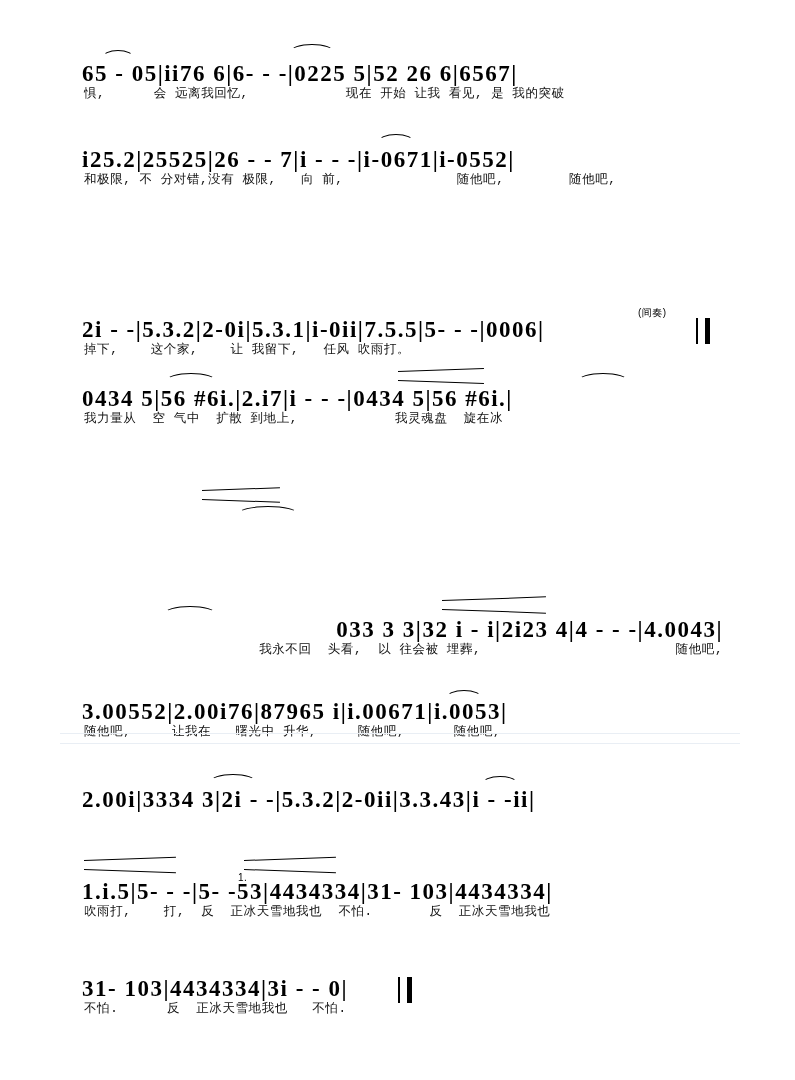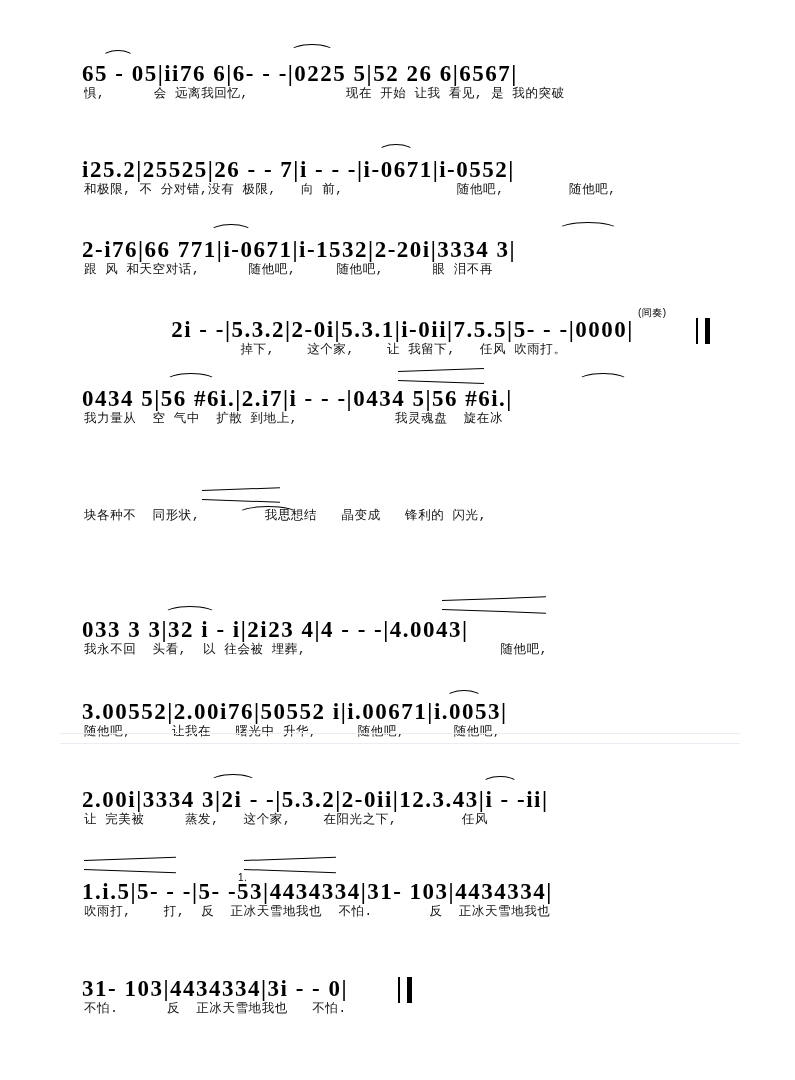--- a/index.html
+++ b/index.html
@@ -102,72 +102,64 @@
 
 <div class="sheet">
 
   <div class="sys-wrap" style="top:62px;">
     <div class="tie" style="left:24px; top:-12px; width:30px;"></div>
     <div class="tie" style="left:212px; top:-18px; width:42px;"></div>
     <div class="notes">65 - 05|ii76 6|6- - -|0225 5|52 26 6|6567|</div>
     <div class="lyrics">惧,      会 远离我回忆,            现在 开始 让我 看见, 是 我的突破</div>
   </div>
 
-  <div class="sys-wrap" style="top:158px;">
+  <div class="sys-wrap" style="top:148px;">
     <div class="tie" style="left:300px; top:-14px; width:34px;"></div>
     <div class="notes">i25.2|25525|26 - - 7|i - - -|i-0671|i-0552|</div>
     <div class="lyrics">和极限, 不 分对错,没有 极限,   向 前,              随他吧,        随他吧,</div>
   </div>
 
-  <div class="sys-wrap" style="top:238px;">
-    <div class="tie" style="left:132px; top:-14px; width:40px;"></div>
-    <div class="tie" style="left:480px; top:-16px; width:58px;"></div>
-    <div class="notes">2-i76|66 771|i-0671|i-1532|2-20i|3334 3|</div>
-    <div class="lyrics">跟 风 和天空对话,      随他吧,     随他吧,      眼 泪不再</div>
-  </div>
 
-  <div class="sys-wrap" style="top:318px;text-align:center;">
+  <div class="sys-wrap" style="top:318px;">
     <div class="annot" style="left:560px; top:-12px;">(间奏)</div>
-    <div class="notes">2i - -|5.3.2|2-0i|5.3.1|i-0ii|7.5.5|5- - -|0000|</div>
+    <div class="notes">2i - -|5.3.2|2-0i|5.3.1|i-0ii|7.5.5|5- - -|0006|</div>
     <div class="lyrics">掉下,    这个家,    让 我留下,   任风 吹雨打。</div>
     <div class="barend" style="left:618px; top:0px;"></div>
   </div>
 
   <div class="sys-wrap" style="top:387px;">
     <div class="tie" style="left:88px; top:-14px; width:48px;"></div>
     <div class="cresc dim" style="left:320px; top:-16px; width:86px;"></div>
     <div class="tie" style="left:500px; top:-14px; width:48px;"></div>
     <div class="notes">0434 5|56 #6i.|2.i7|i - - -|0434 5|56 #6i.|</div>
     <div class="lyrics">我力量从  空 气中  扩散 到地上,            我灵魂盘  旋在冰</div>
   </div>
 
   <div class="sys-wrap" style="top:508px;">
     <div class="cresc dim" style="left:124px; top:-18px; width:78px;"></div>
     <div class="tie" style="left:160px; top:-2px; width:58px;"></div>
-    <div class="lyrics">块各种不  同形状,        我思想结   晶变成   锋利的 闪光,</div>
   </div>
 
-  <div class="sys-wrap" style="top:618px;">
+  <div class="sys-wrap" style="top:618px;text-align:right;">
     <div class="tie" style="left:86px; top:-12px; width:50px;"></div>
     <div class="cresc dim" style="left:364px; top:-18px; width:104px;"></div>
     <div class="notes">033 3 3|32 i - i|2i23 4|4 - - -|4.0043|</div>
     <div class="lyrics">我永不回  头看,  以 往会被 埋葬,                        随他吧,</div>
   </div>
 
   <div class="sys-wrap" style="top:700px;">
     <div class="tie" style="left:368px; top:-10px; width:34px;"></div>
-    <div class="notes">3.00552|2.00i76|50552 i|i.00671|i.0053|</div>
+    <div class="notes">3.00552|2.00i76|87965 i|i.00671|i.0053|</div>
     <div class="lyrics">随他吧,     让我在   曙光中 升华,     随他吧,      随他吧,</div>
   </div>
 
   <div class="sys-wrap" style="top:788px;">
     <div class="tie" style="left:132px; top:-14px; width:44px;"></div>
     <div class="tie" style="left:404px; top:-12px; width:34px;"></div>
-    <div class="notes">2.00i|3334 3|2i - -|5.3.2|2-0ii|12.3.43|i - -ii|</div>
-    <div class="lyrics">让 完美被     蒸发,   这个家,    在阳光之下,        任风</div>
+    <div class="notes">2.00i|3334 3|2i - -|5.3.2|2-0ii|3.3.43|i - -ii|</div>
   </div>
 
   <div class="sys-wrap" style="top:880px;">
     <div class="cresc dim" style="left:6px; top:-20px; width:92px;"></div>
     <div class="cresc dim" style="left:166px; top:-20px; width:92px;"></div>
     <div class="annot" style="left:160px; top:-8px;">1.</div>
     <div class="notes">1.i.5|5- - -|5- -53|4434334|31- 103|4434334|</div>
     <div class="lyrics">吹雨打,    打,  反  正冰天雪地我也  不怕.       反  正冰天雪地我也</div>
   </div>
 

